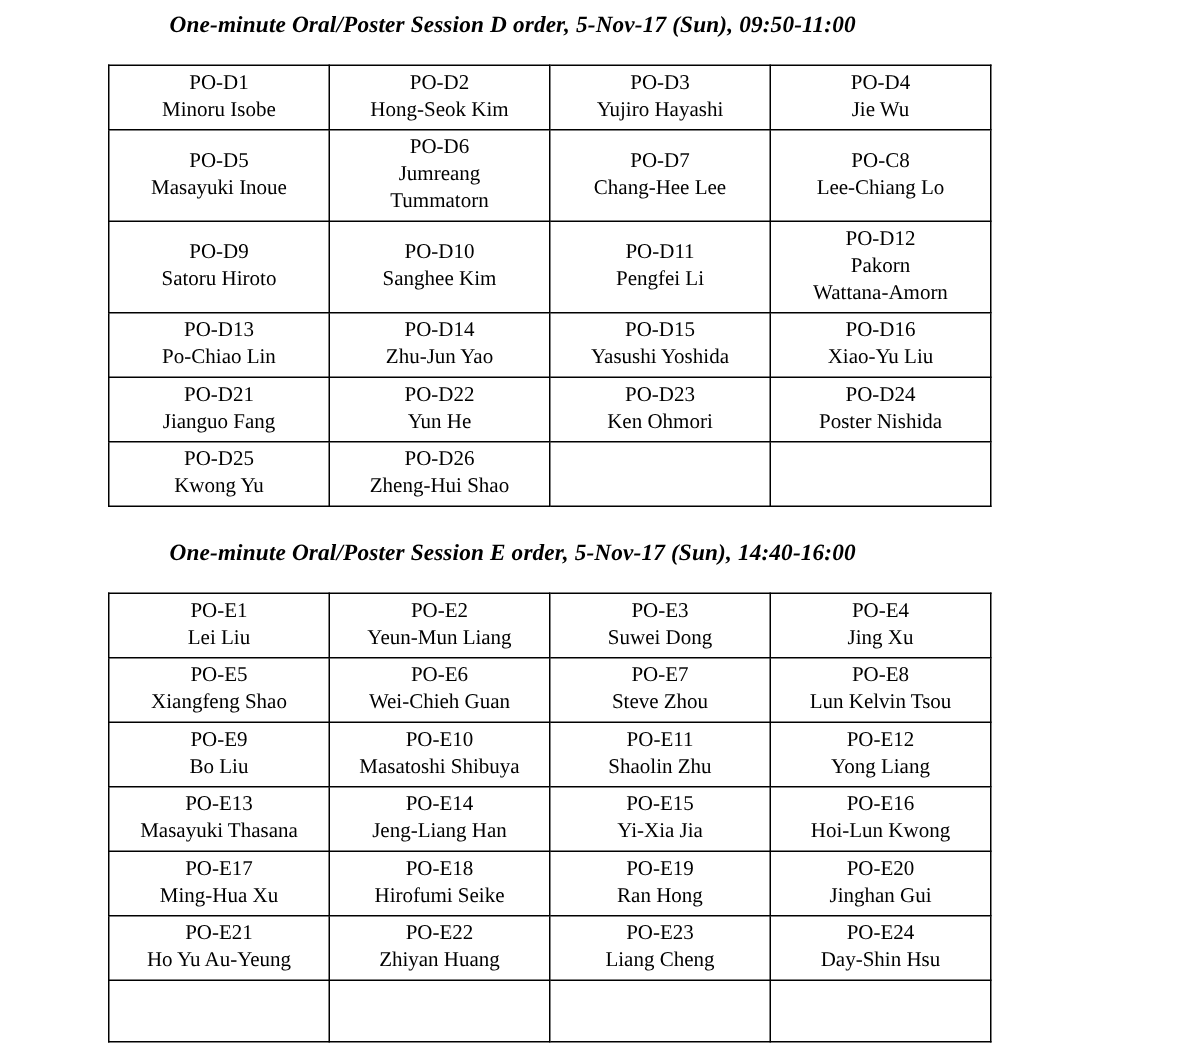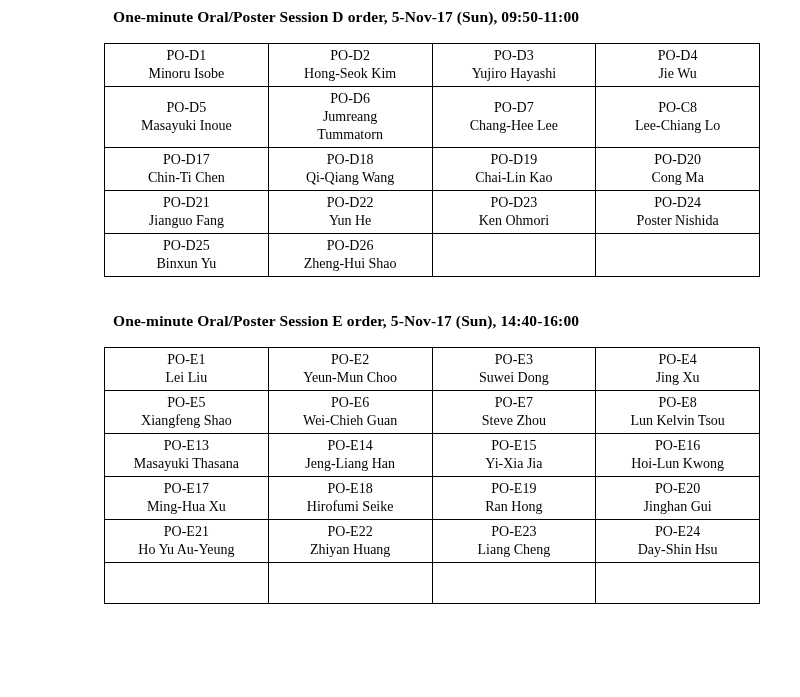--- a/index.html
+++ b/index.html
@@ -17,29 +17,30 @@
     box-sizing: border-box;
     padding-top: 8px;
     overflow: hidden;
   }
   .session-title {
     font-size: 15.5px;
     font-weight: bold;
     margin: 0 0 17px 113px;
     letter-spacing: 0.1px;
     white-space: nowrap;
+    font-style: italic;
   }
   .session-block-2 .session-title {
-    margin-top: 35px;
+    margin-top: 22px;
   }
   table.session-table {
     border-collapse: collapse;
     table-layout: fixed;
-    margin-left: 104px;
-    width: 656px;
+    margin-left: 72px;
+    width: 589px;
   }
   table.session-table td {
     border: 1px solid #000000;
     width: 25%;
     height: 34px;
     text-align: center;
     vertical-align: middle;
     padding: 3px 2px;
     font-size: 14px;
     line-height: 18px;
@@ -92,34 +93,53 @@
               <div class="code">PO-D7</div>
               <div class="pname">Chang-Hee Lee</div>
             </td>
             <td>
               <div class="code">PO-C8</div>
               <div class="pname">Lee-Chiang Lo</div>
             </td>
           </tr>
           <tr>
             <td>
-              <div class="code">PO-D17</div>
-              <div class="pname">Chin-Ti Chen</div>
-            </td>
-            <td>
-              <div class="code">PO-D18</div>
-              <div class="pname">Qi-Qiang Wang</div>
-            </td>
-            <td>
-              <div class="code">PO-D19</div>
-              <div class="pname">Chai-Lin Kao</div>
-            </td>
-            <td>
-              <div class="code">PO-D20</div>
-              <div class="pname">Cong Ma</div>
+              <div class="code">PO-D9</div>
+              <div class="pname">Satoru Hiroto</div>
+            </td>
+            <td>
+              <div class="code">PO-D10</div>
+              <div class="pname">Sanghee Kim</div>
+            </td>
+            <td>
+              <div class="code">PO-D11</div>
+              <div class="pname">Pengfei Li</div>
+            </td>
+            <td>
+              <div class="code">PO-D12</div>
+              <div class="pname">Pakorn
+Wattana-Amorn</div>
+            </td>
+          </tr>
+          <tr>
+            <td>
+              <div class="code">PO-D13</div>
+              <div class="pname">Po-Chiao Lin</div>
+            </td>
+            <td>
+              <div class="code">PO-D14</div>
+              <div class="pname">Zhu-Jun Yao</div>
+            </td>
+            <td>
+              <div class="code">PO-D15</div>
+              <div class="pname">Yasushi Yoshida</div>
+            </td>
+            <td>
+              <div class="code">PO-D16</div>
+              <div class="pname">Xiao-Yu Liu</div>
             </td>
           </tr>
           <tr>
             <td>
               <div class="code">PO-D21</div>
               <div class="pname">Jianguo Fang</div>
             </td>
             <td>
               <div class="code">PO-D22</div>
               <div class="pname">Yun He</div>
@@ -129,21 +149,21 @@
               <div class="pname">Ken Ohmori</div>
             </td>
             <td>
               <div class="code">PO-D24</div>
               <div class="pname">Poster Nishida</div>
             </td>
           </tr>
           <tr>
             <td>
               <div class="code">PO-D25</div>
-              <div class="pname">Binxun Yu</div>
+              <div class="pname">Kwong Yu</div>
             </td>
             <td>
               <div class="code">PO-D26</div>
               <div class="pname">Zheng-Hui Shao</div>
             </td>
             <td></td>
             <td></td>
           </tr>
         </tbody>
     </table>
@@ -153,21 +173,21 @@
     <h2 class="session-title">One-minute Oral/Poster Session E order, 5-Nov-17 (Sun), 14:40-16:00</h2>
     <table class="session-table">
       <tbody>
           <tr>
             <td>
               <div class="code">PO-E1</div>
               <div class="pname">Lei Liu</div>
             </td>
             <td>
               <div class="code">PO-E2</div>
-              <div class="pname">Yeun-Mun Choo</div>
+              <div class="pname">Yeun-Mun Liang</div>
             </td>
             <td>
               <div class="code">PO-E3</div>
               <div class="pname">Suwei Dong</div>
             </td>
             <td>
               <div class="code">PO-E4</div>
               <div class="pname">Jing Xu</div>
             </td>
           </tr>
@@ -180,20 +200,38 @@
               <div class="code">PO-E6</div>
               <div class="pname">Wei-Chieh Guan</div>
             </td>
             <td>
               <div class="code">PO-E7</div>
               <div class="pname">Steve Zhou</div>
             </td>
             <td>
               <div class="code">PO-E8</div>
               <div class="pname">Lun Kelvin Tsou</div>
+            </td>
+          </tr>
+          <tr>
+            <td>
+              <div class="code">PO-E9</div>
+              <div class="pname">Bo Liu</div>
+            </td>
+            <td>
+              <div class="code">PO-E10</div>
+              <div class="pname">Masatoshi Shibuya</div>
+            </td>
+            <td>
+              <div class="code">PO-E11</div>
+              <div class="pname">Shaolin Zhu</div>
+            </td>
+            <td>
+              <div class="code">PO-E12</div>
+              <div class="pname">Yong Liang</div>
             </td>
           </tr>
           <tr>
             <td>
               <div class="code">PO-E13</div>
               <div class="pname">Masayuki Thasana</div>
             </td>
             <td>
               <div class="code">PO-E14</div>
               <div class="pname">Jeng-Liang Han</div>

